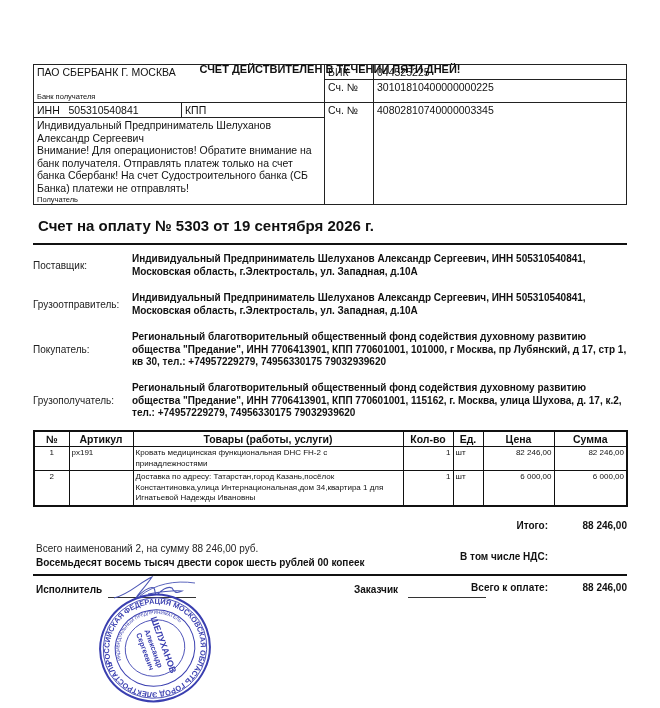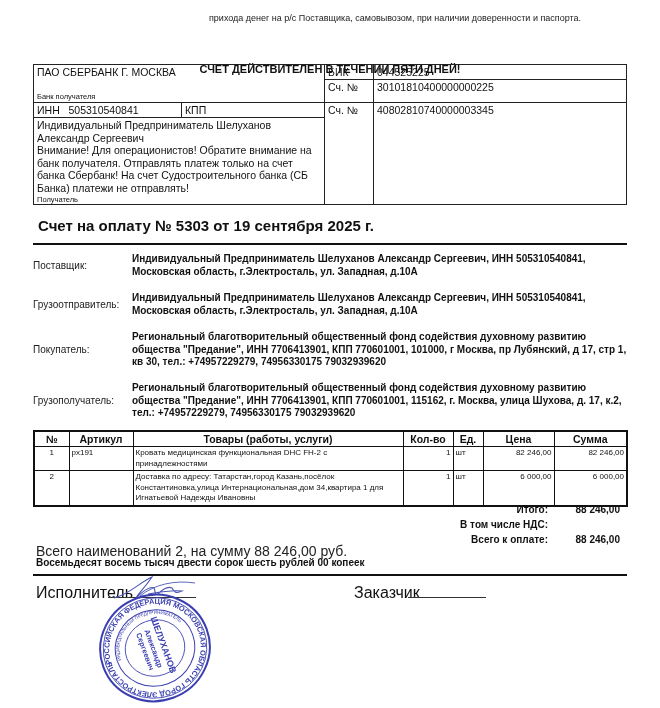--- a/index.html
+++ b/index.html
@@ -24,35 +24,34 @@
   .party .val { position: absolute; left: 99px; width: 500px; font-weight: bold; line-height: 12.5px; }
 
   
   .items { left: 33px; top: 430px; width: 595px; border-collapse: collapse; font-size: 8px; border: 2px solid #111; }
   .items th { border: 1px solid #111; font-size: 10.5px; font-weight: bold; padding: 1px 2px; }
   .items td { border: 1px solid #111; padding: 1px 2px; vertical-align: top; line-height: 10.5px; }
   .items .c { text-align: center; }
   .items .r { text-align: right; }
 
   .totals { left: 380px; top: 504px; width: 250px; font-size: 10px; font-weight: bold; }
-  .totals .row { height: 15px; position: relative; }
+  .totals .row { height: 15px; position: relative; margin-top: 16px; }
   .totals .tl { position: absolute; right: 82px; }
-  .totals .tv { position: absolute; right: 10px; }
-
-  .sumline { left: 36px; top: 543px; font-size: 14px; color: #222; }
+  .totals .tv { position: absolute; right: 3px; }
+
+  .sumline { left: 36px; top: 543px; font-size: 10px; color: #222; }
   .words { left: 36px; top: 557px; font-size: 10px; font-weight: bold; }
 
-  .signrow { top: 584px; font-size: 16px; font-weight: normal; }
+  .signrow { top: 584px; font-size: 10px; font-weight: bold; }
   .sigline { height: 0; border-top: 1px solid #333; }
 </style>
 </head>
 <body>
 
 <div class="abs notice">
-  <div>прихода денег на р/с Поставщика, самовывозом, при наличии доверенности и паспорта.</div>
 </div>
 <div class="abs valid">СЧЕТ ДЕЙСТВИТЕЛЕН В ТЕЧЕНИИ ПЯТИ ДНЕЙ!</div>
 
 <table class="abs bank">
   <colgroup>
       <col style="width:148px">
       <col style="width:143px">
       <col style="width:49px">
       <col>
     </colgroup>
@@ -78,21 +77,21 @@
   <tr>
     <td colspan="2" style="height:68px; line-height:12.5px; position:relative; padding-bottom:10px;">
       <div>Индивидуальный Предприниматель Шелуханов Александр Сергеевич</div>
       <div>Внимание! Для операционистов! Обратите внимание на банк получателя. Отправлять платеж только на счет банка Сбербанк! На счет Судостроительного банка (СБ Банка) платежи не отправлять!</div>
       <div class="small" style="position:absolute; bottom:0; left:3px; line-height:9px;">Получатель</div>
     </td>
   </tr>
 </tbody>
   </table>
 
-<div class="abs title">Счет на оплату № 5303 от 19 сентября 2025 г.</div>
+<div class="abs title">Счет на оплату № 5303 от 19 сентября 2026 г.</div>
 <div class="abs rule" style="top:243px;"></div>
 
 <div class="abs party" style="top:253px; height:26px;">
   <div class="lbl" style="top:7px;">Поставщик:</div>
   <div class="val">Индивидуальный Предприниматель Шелуханов Александр Сергеевич, ИНН 505310540841, Московская область, г.Электросталь, ул. Западная, д.10А</div>
 </div>
 <div class="abs party" style="top:292px; height:26px;">
   <div class="lbl" style="top:7px;">Грузоотправитель:</div>
   <div class="val">Индивидуальный Предприниматель Шелуханов Александр Сергеевич, ИНН 505310540841, Московская область, г.Электросталь, ул. Западная, д.10А</div>
 </div>

